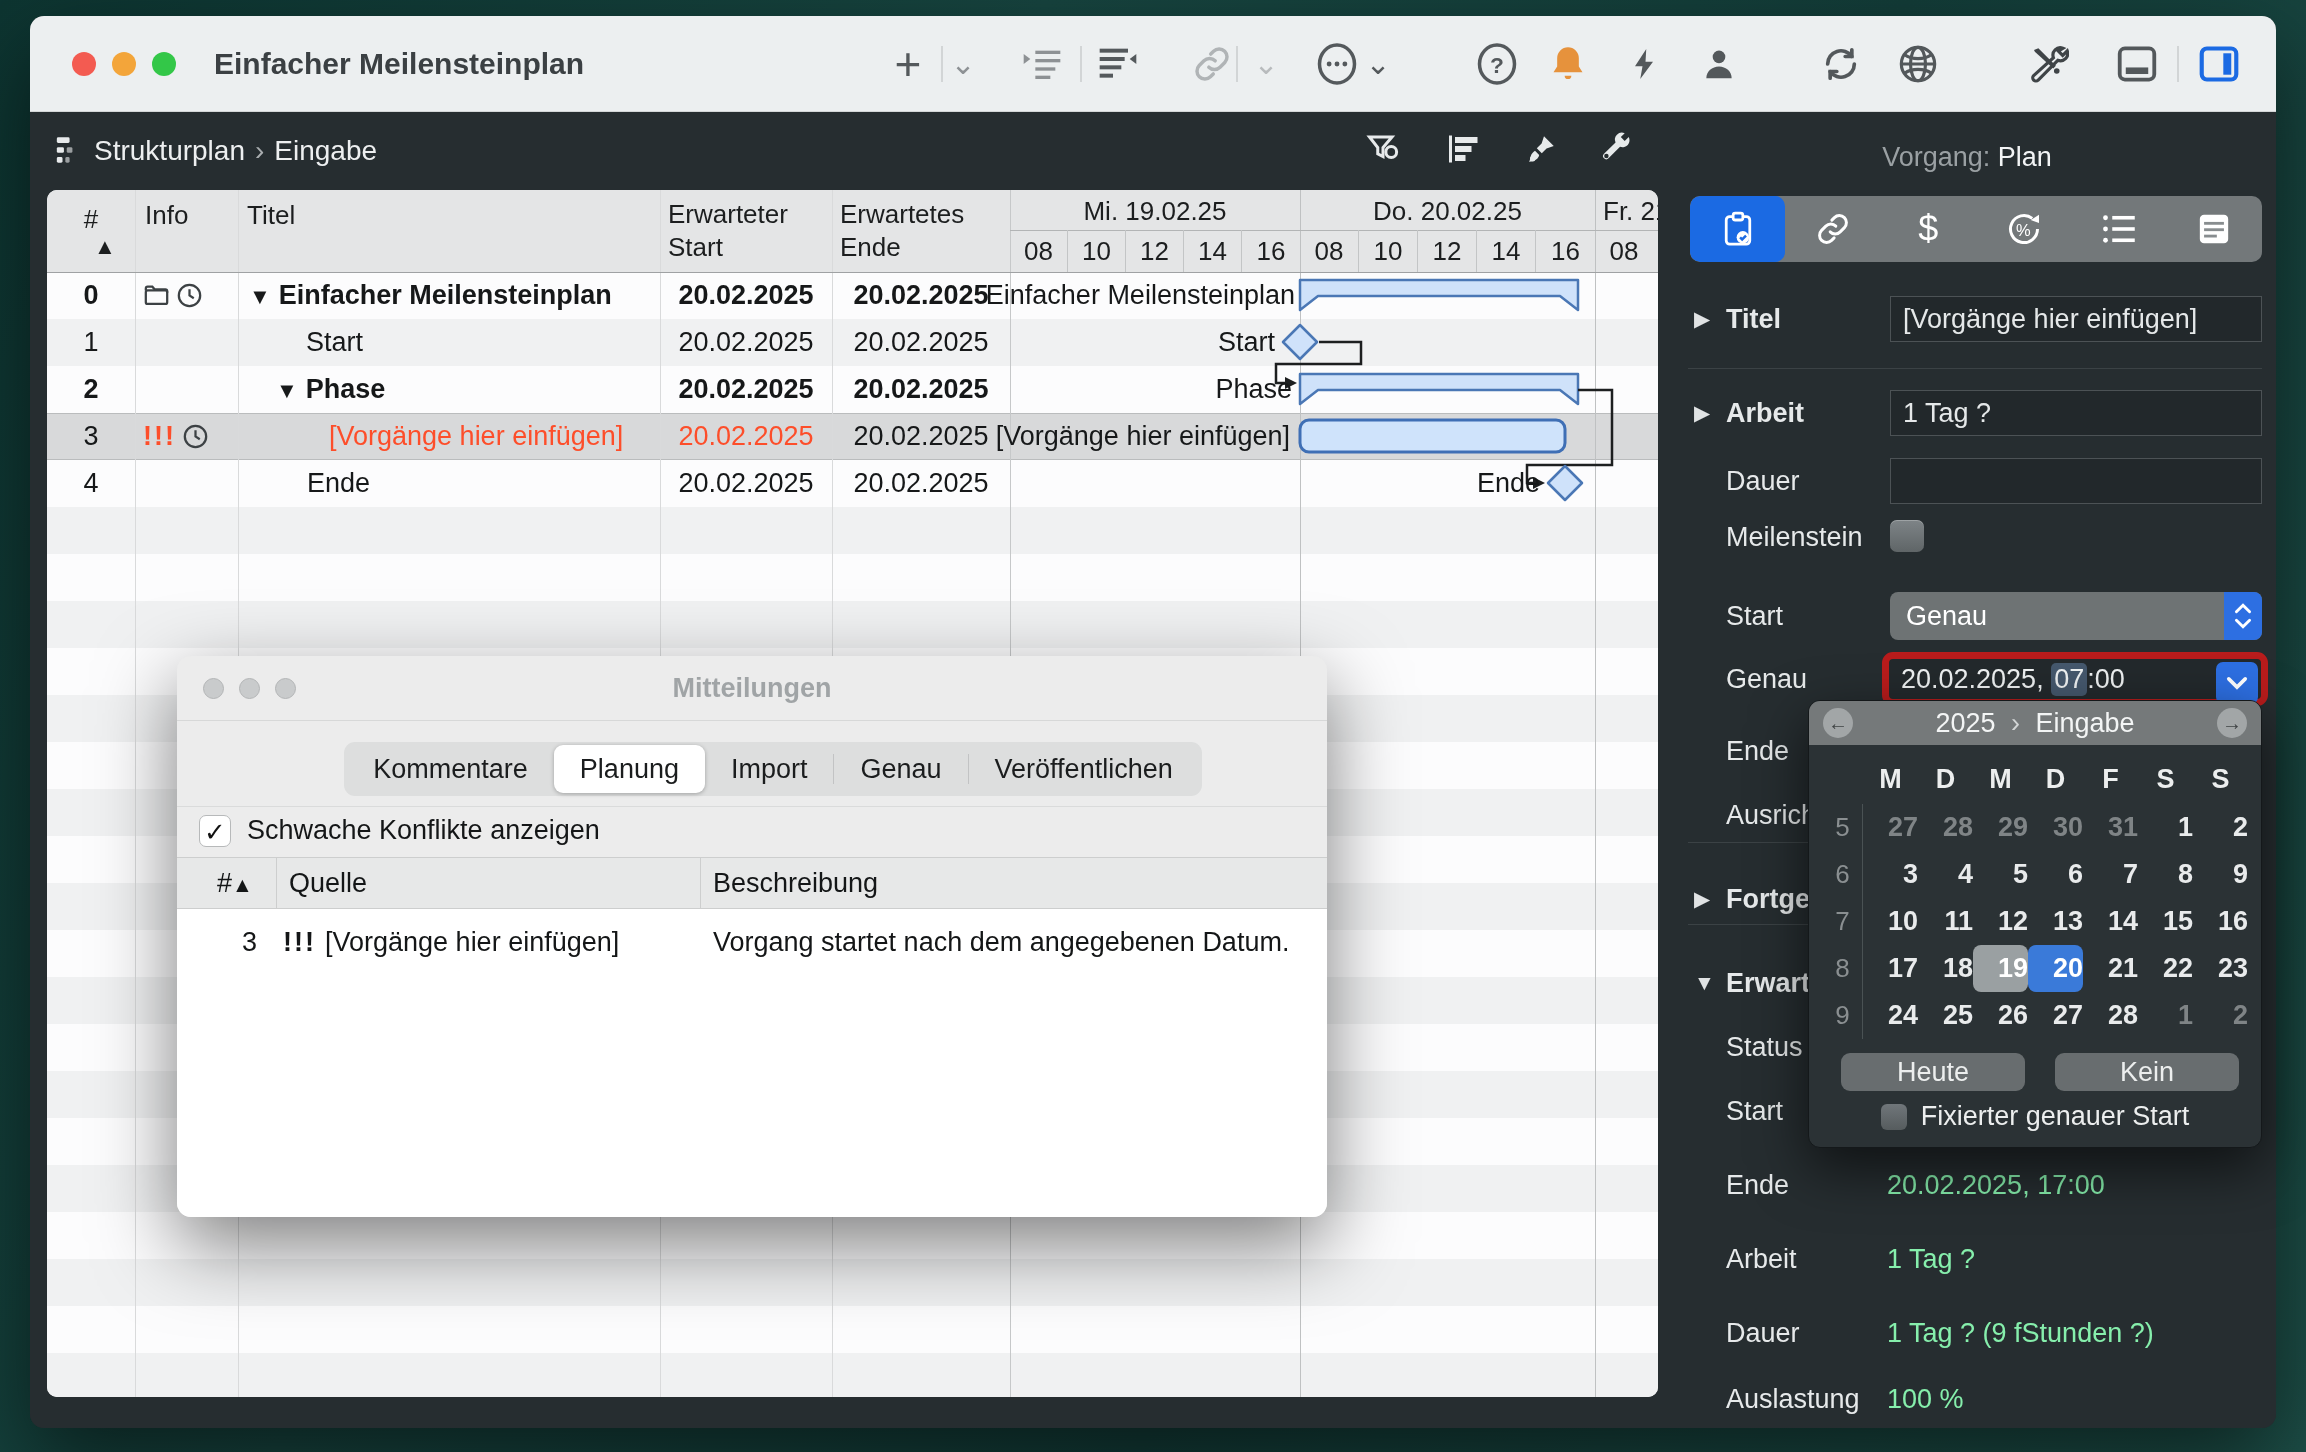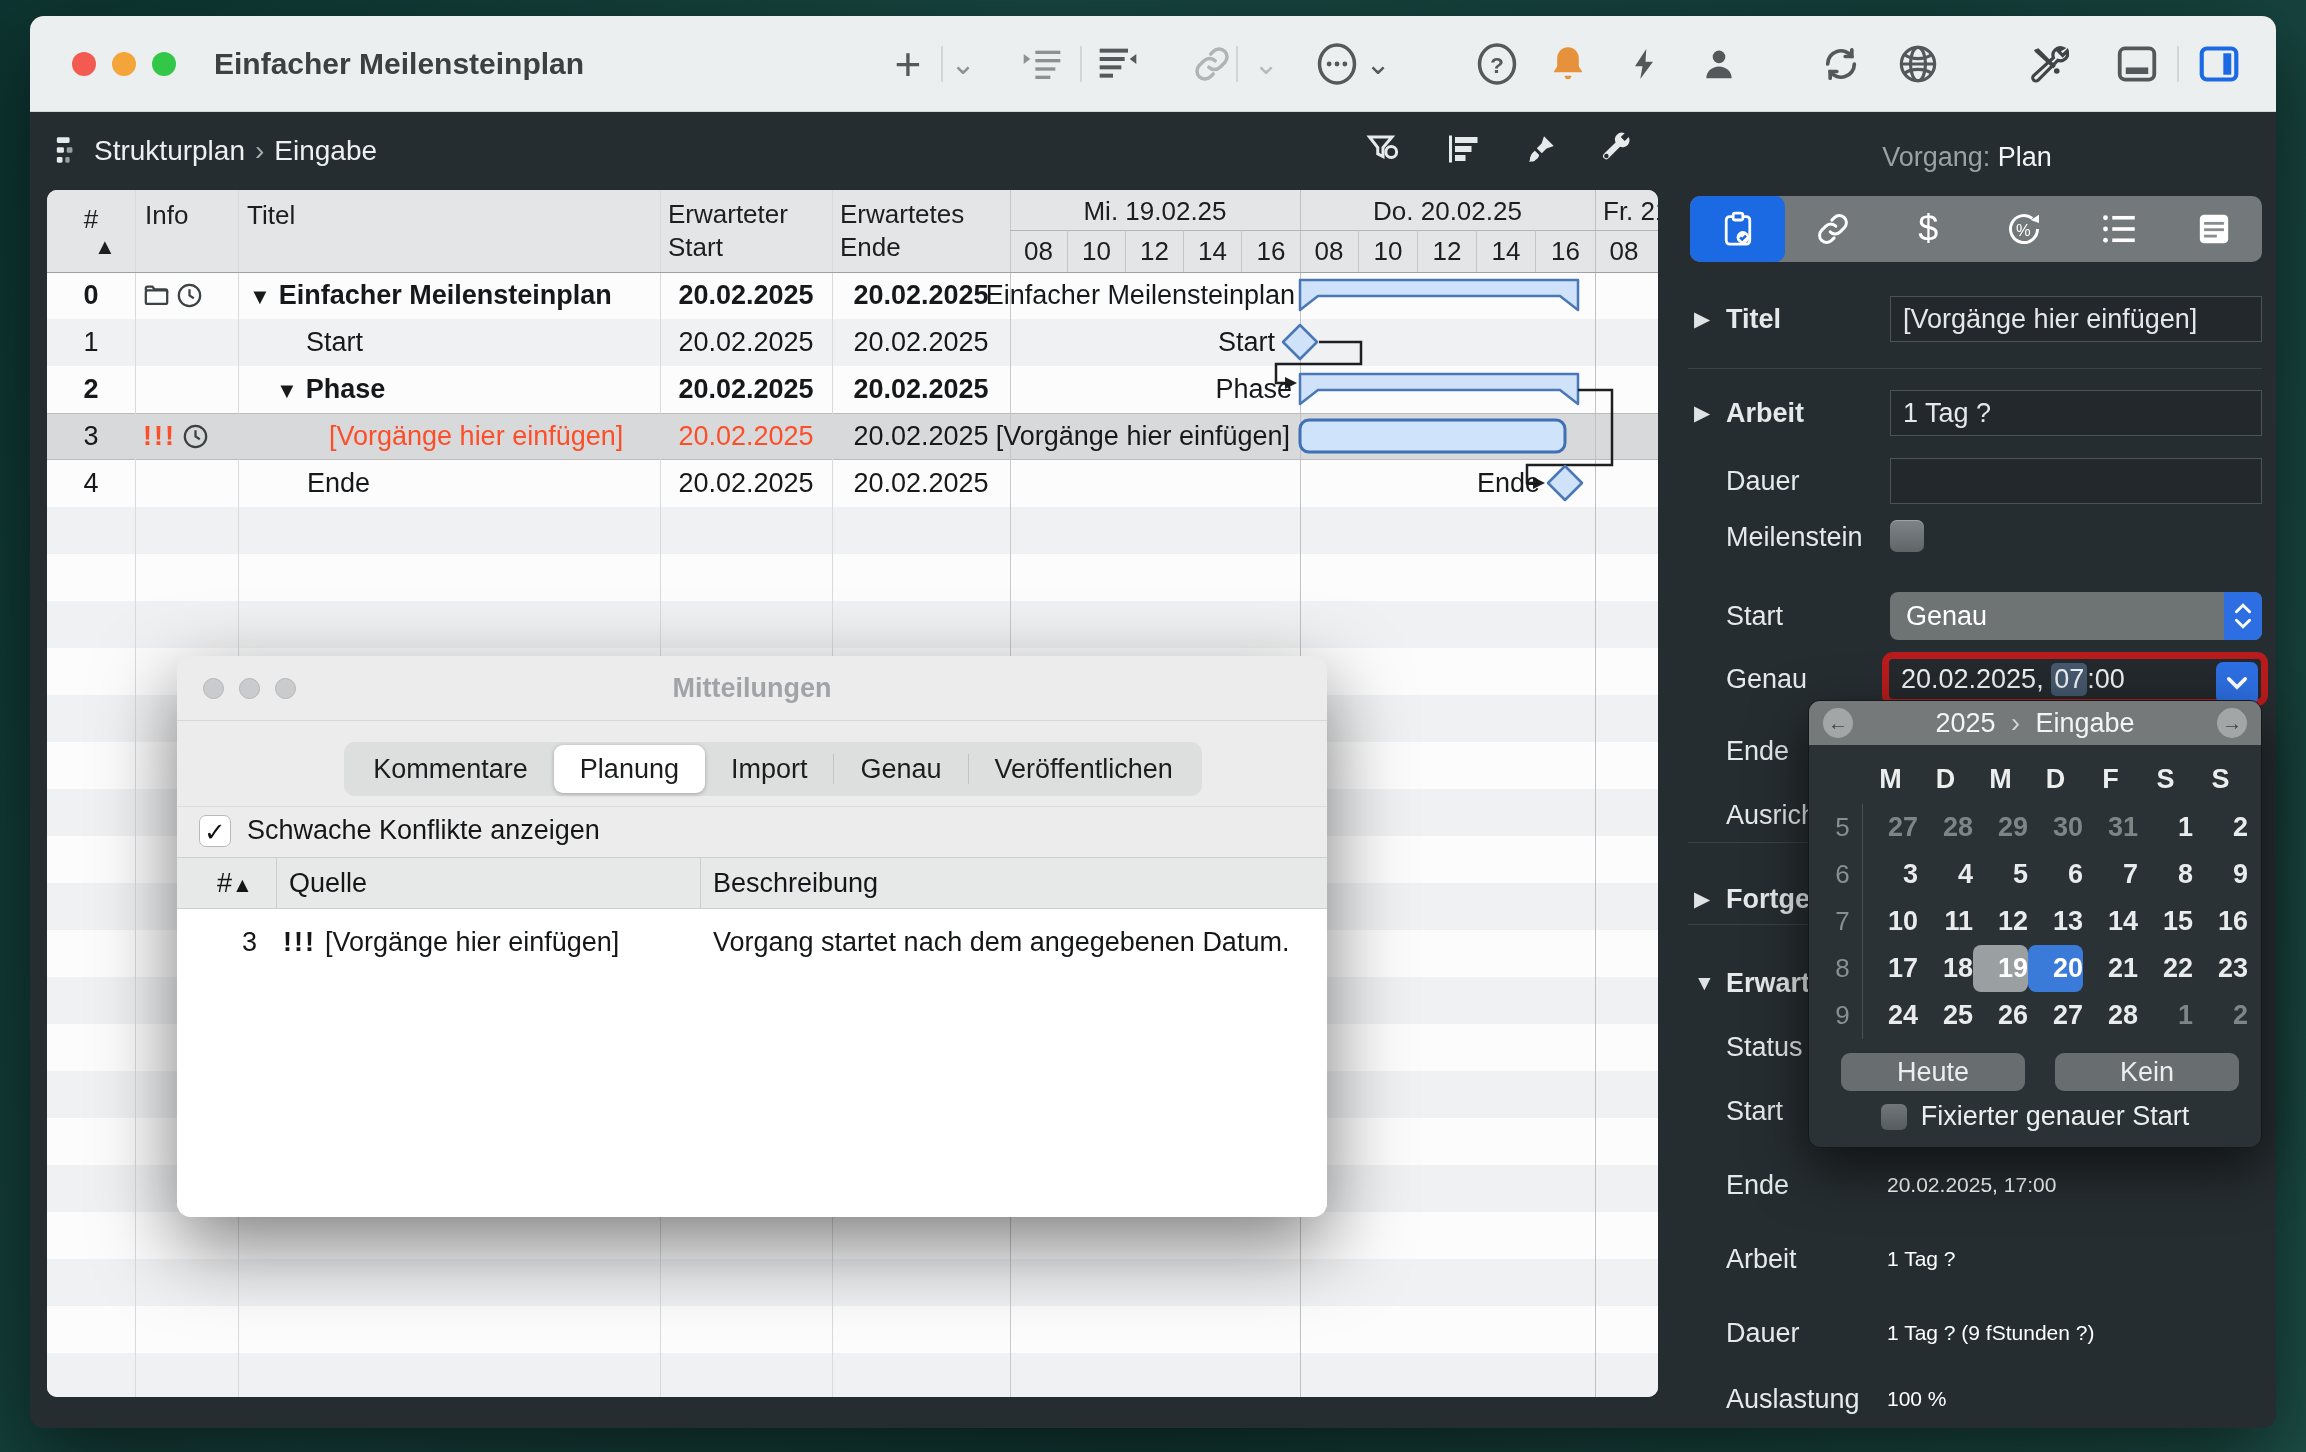--- a/index.html
+++ b/index.html
@@ -61,21 +61,21 @@
   .tabbar{position:absolute;left:32px;top:84px;width:572px;height:66px;background:#73787a;
     border-radius:10px;display:flex;overflow:hidden;}
   .tabseg{flex:1;display:flex;align-items:center;justify-content:center;color:#fff;}
   .tabseg.sel{background:#1b6ae3;border-radius:10px;}
   .flabel{position:absolute;left:68px;font-size:27px;color:#e6e9ea;line-height:46px;white-space:nowrap;}
   .fdisc{position:absolute;left:36px;font-size:21px;color:#e0e3e4;line-height:46px;}
   .finput{position:absolute;left:232px;width:372px;height:46px;background:#22282b;
     border:1px solid #4c5255;color:#e5e8e9;font-size:27px;line-height:44px;padding:0 12px;
     white-space:nowrap;overflow:hidden;}
   .fdiv{position:absolute;left:30px;right:14px;height:1px;background:#3b4245;}
-  .fvalue{position:absolute;left:229px;font-size:21px;color:#ffffff;line-height:46px;white-space:nowrap;}
+  .fvalue{position:absolute;left:229px;font-size:27px;color:#86efac;line-height:46px;white-space:nowrap;}
   .fselect{position:absolute;left:232px;width:372px;height:48px;background:#6e7374;border-radius:8px;
     color:#fff;font-size:27px;line-height:48px;padding-left:16px;}
   .stepper{position:absolute;right:0;top:0;width:38px;height:48px;background:#2d6fe2;
     border-radius:0 8px 8px 0;display:flex;flex-direction:column;align-items:center;justify-content:center;gap:4px;}
   .mcheck{position:absolute;left:232px;width:34px;height:32px;border-radius:7px;
     background:linear-gradient(#7e8487,#5f6567);box-shadow:inset 0 1px 0 rgba(255,255,255,.25);}
   .datefield{position:absolute;left:224px;top:540px;width:386px;height:54px;border:7px solid #b91c1c;
     border-radius:11px;background:#23292c;display:flex;align-items:center;padding-left:12px;}
   .datefield .txt{font-size:27px;color:#eef1f2;white-space:pre;}
   .timesel{background:#45586d;border-radius:5px;padding:1px 3px;}

